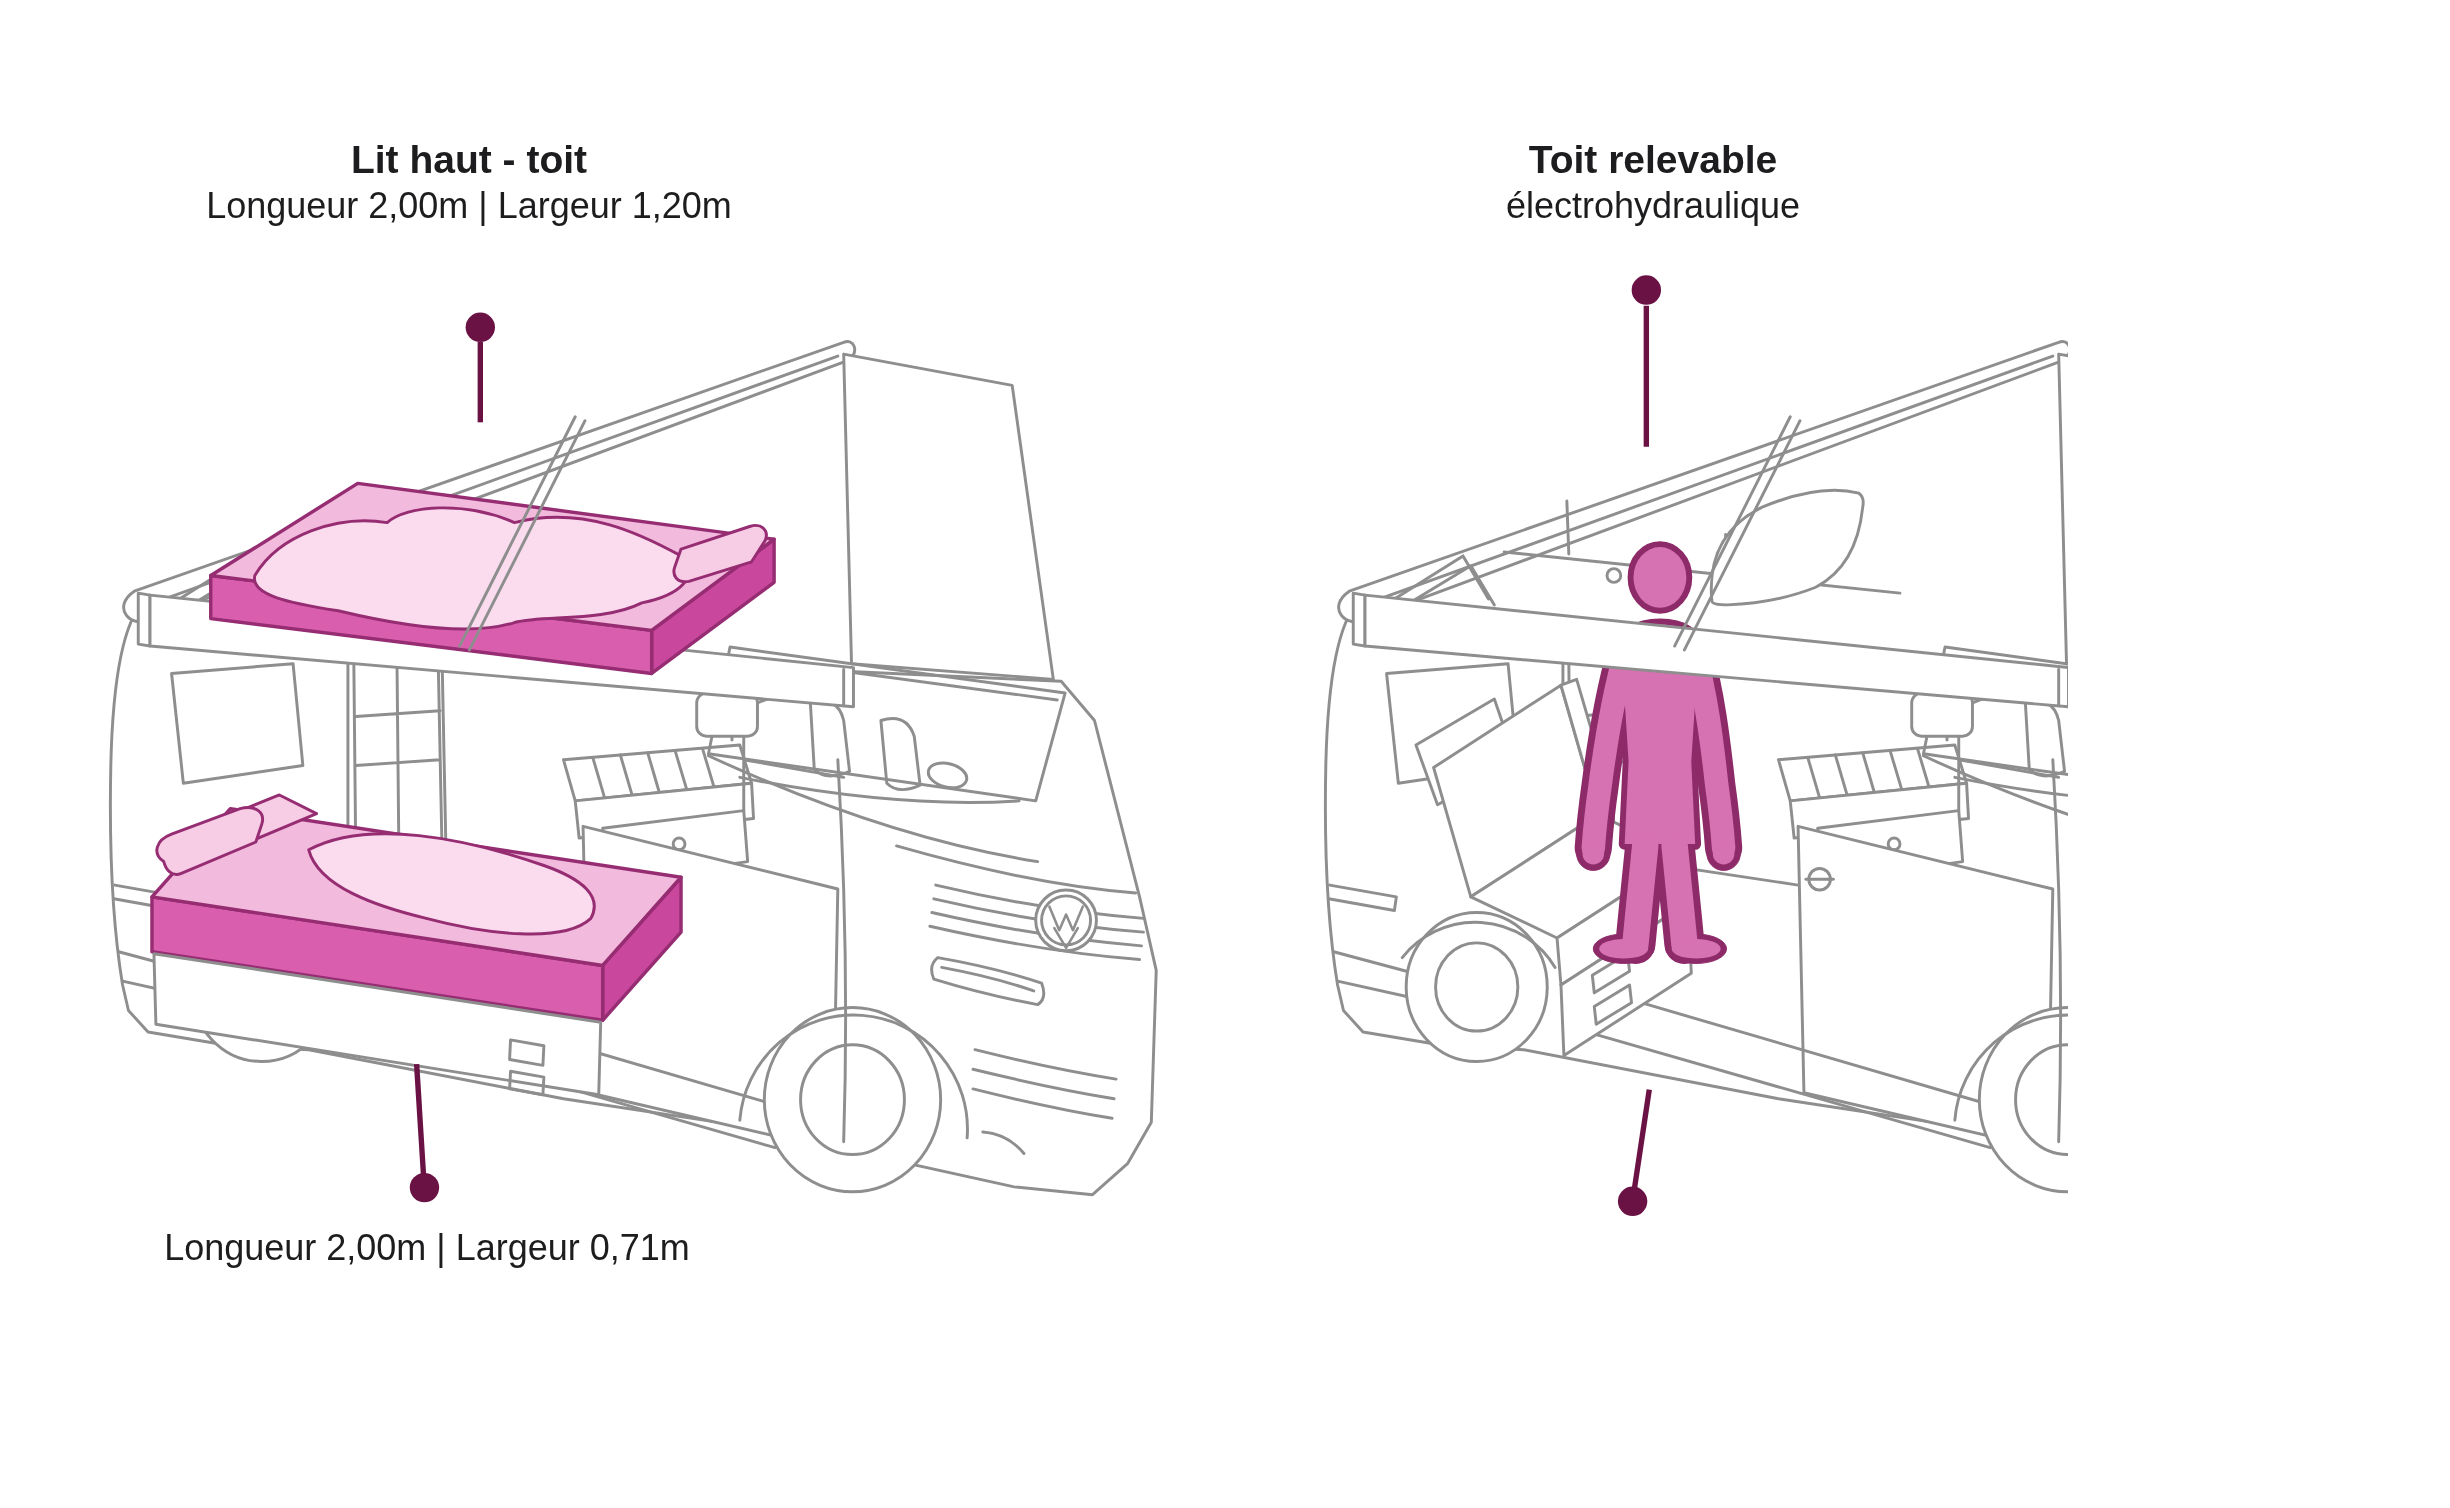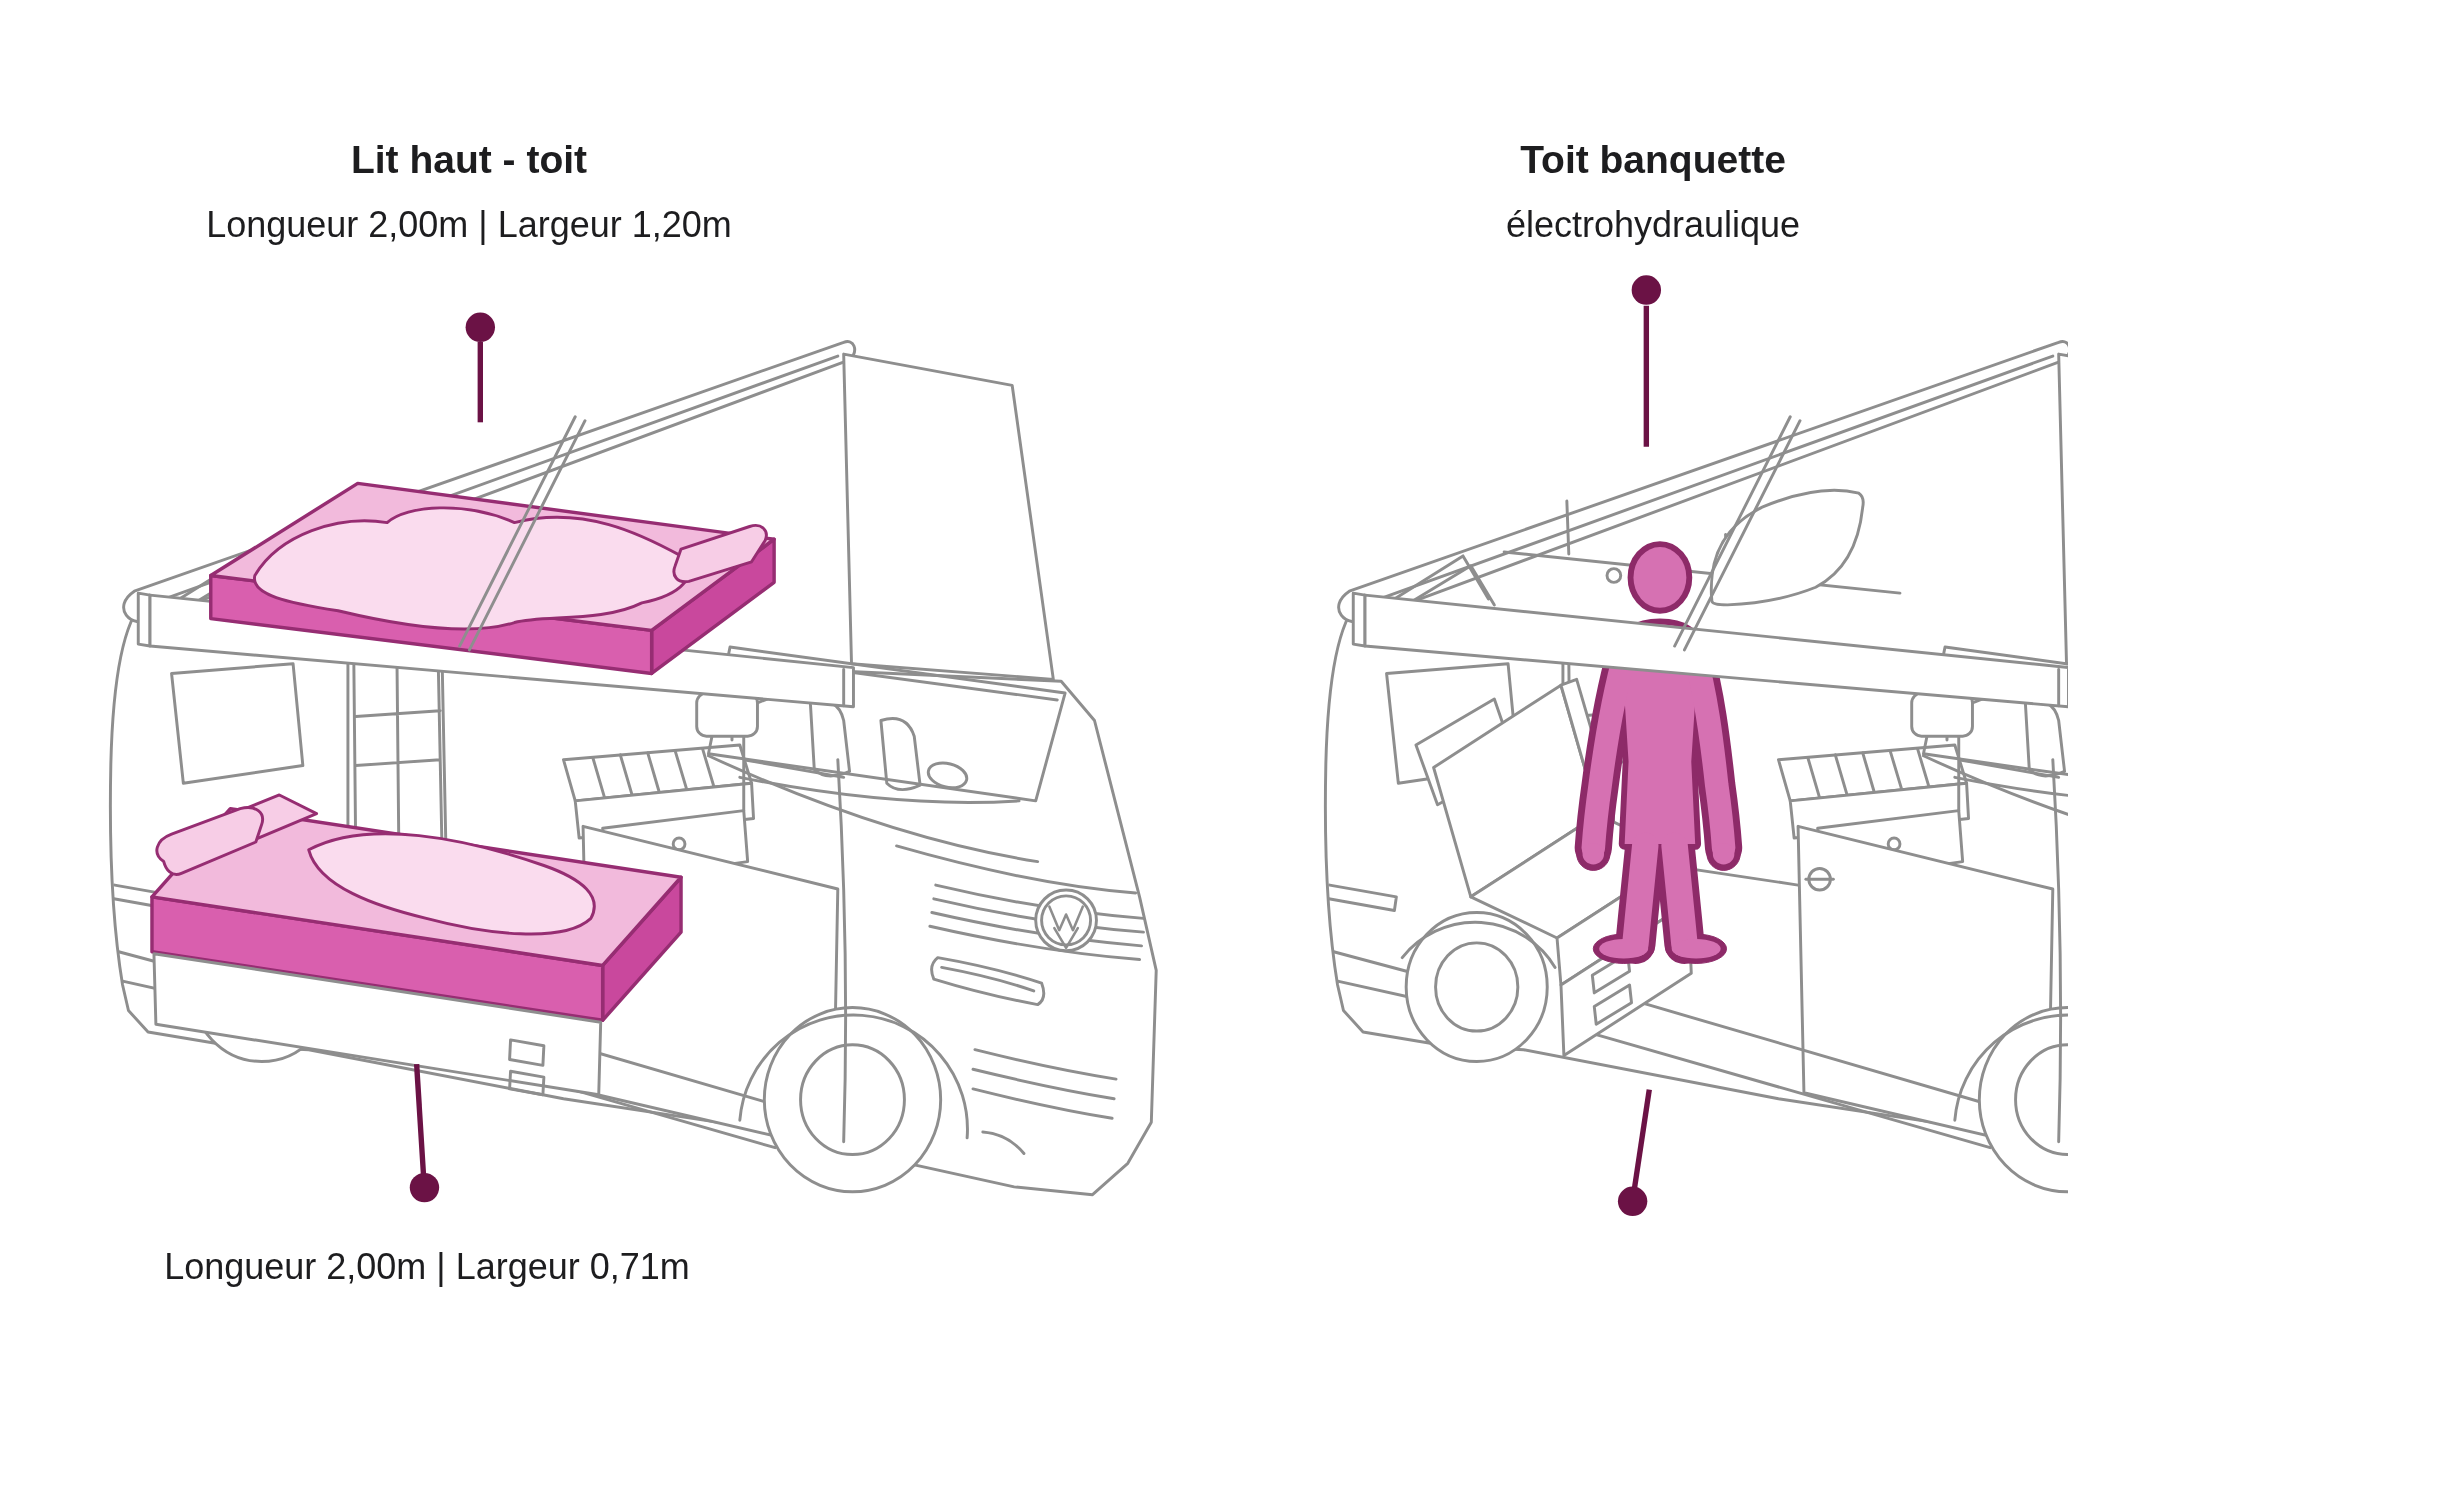--- a/index.html
+++ b/index.html
@@ -7,21 +7,21 @@
     --mattress-top:#F2BADC; --mattress-side:#D95FAE; --mattress-side-dark:#C9489D;
     --duvet:#FADCEE; --pillow:#F7CDE6; --pink-outline:#962D72;
     --person-fill:#D671B2; --person-outline:#8D2A68;
   }
   *{margin:0;padding:0;box-sizing:border-box}
   html,body{background:var(--background);}
   body{font-family:"Liberation Sans", sans-serif;}
   .canvas{position:relative;width:2068px;height:1508px;background:var(--background);overflow:hidden;}
   .ann{position:absolute;transform:translateX(-50%);text-align:center;color:var(--text);white-space:nowrap;}
   .ann-title{font-size:39px;font-weight:700;line-height:46px;}
-  .ann-detail{font-size:36px;font-weight:400;line-height:46px;margin-top:19px;}
+  .ann-detail{font-size:36px;font-weight:400;line-height:46px;}
   svg{position:absolute;display:block;}
   .van{pointer-events:none;}
   .connectors{left:0;top:0;pointer-events:none;}
   
   .ln{fill:none;stroke:var(--van-outline);stroke-width:3;stroke-linecap:round;stroke-linejoin:round;}
   .wh{fill:#fff;stroke:var(--van-outline);stroke-width:3;stroke-linecap:round;stroke-linejoin:round;}
   .mat-top{fill:var(--mattress-top);stroke:var(--pink-outline);stroke-width:3.5;stroke-linejoin:round;}
   .mat-side{fill:var(--mattress-side);stroke:var(--pink-outline);stroke-width:3.5;stroke-linejoin:round;}
   .mat-side-d{fill:var(--mattress-side-dark);stroke:var(--pink-outline);stroke-width:3.5;stroke-linejoin:round;}
   .duvet{fill:var(--duvet);stroke:var(--pink-outline);stroke-width:3;stroke-linejoin:round;}
@@ -188,21 +188,21 @@
     <use href="#van-beam"></use>
     <path class="ln" d="M532,210 L414,444 M542,214 L424,448"></path>
   </svg>
 
   <div class="ann" style="left:469px;top:137px">
     <div class="ann-title">Lit haut - toit</div>
     <div class="ann-detail">Longueur 2,00m | Largeur 1,20m</div>
   </div>
 
   <div class="ann" style="left:1653px;top:137px">
-    <div class="ann-title">Toit banquette</div>
+    <div class="ann-title">Toit relevable</div>
     <div class="ann-detail">électrohydraulique</div>
   </div>
 
   <div class="ann" style="left:427px;top:1225px">
     <div class="ann-detail">Longueur 2,00m | Largeur 0,71m</div>
   </div>
 
 
   <svg class="connectors" width="2450" height="1508" viewBox="0 0 2500 1539">
     <g>

